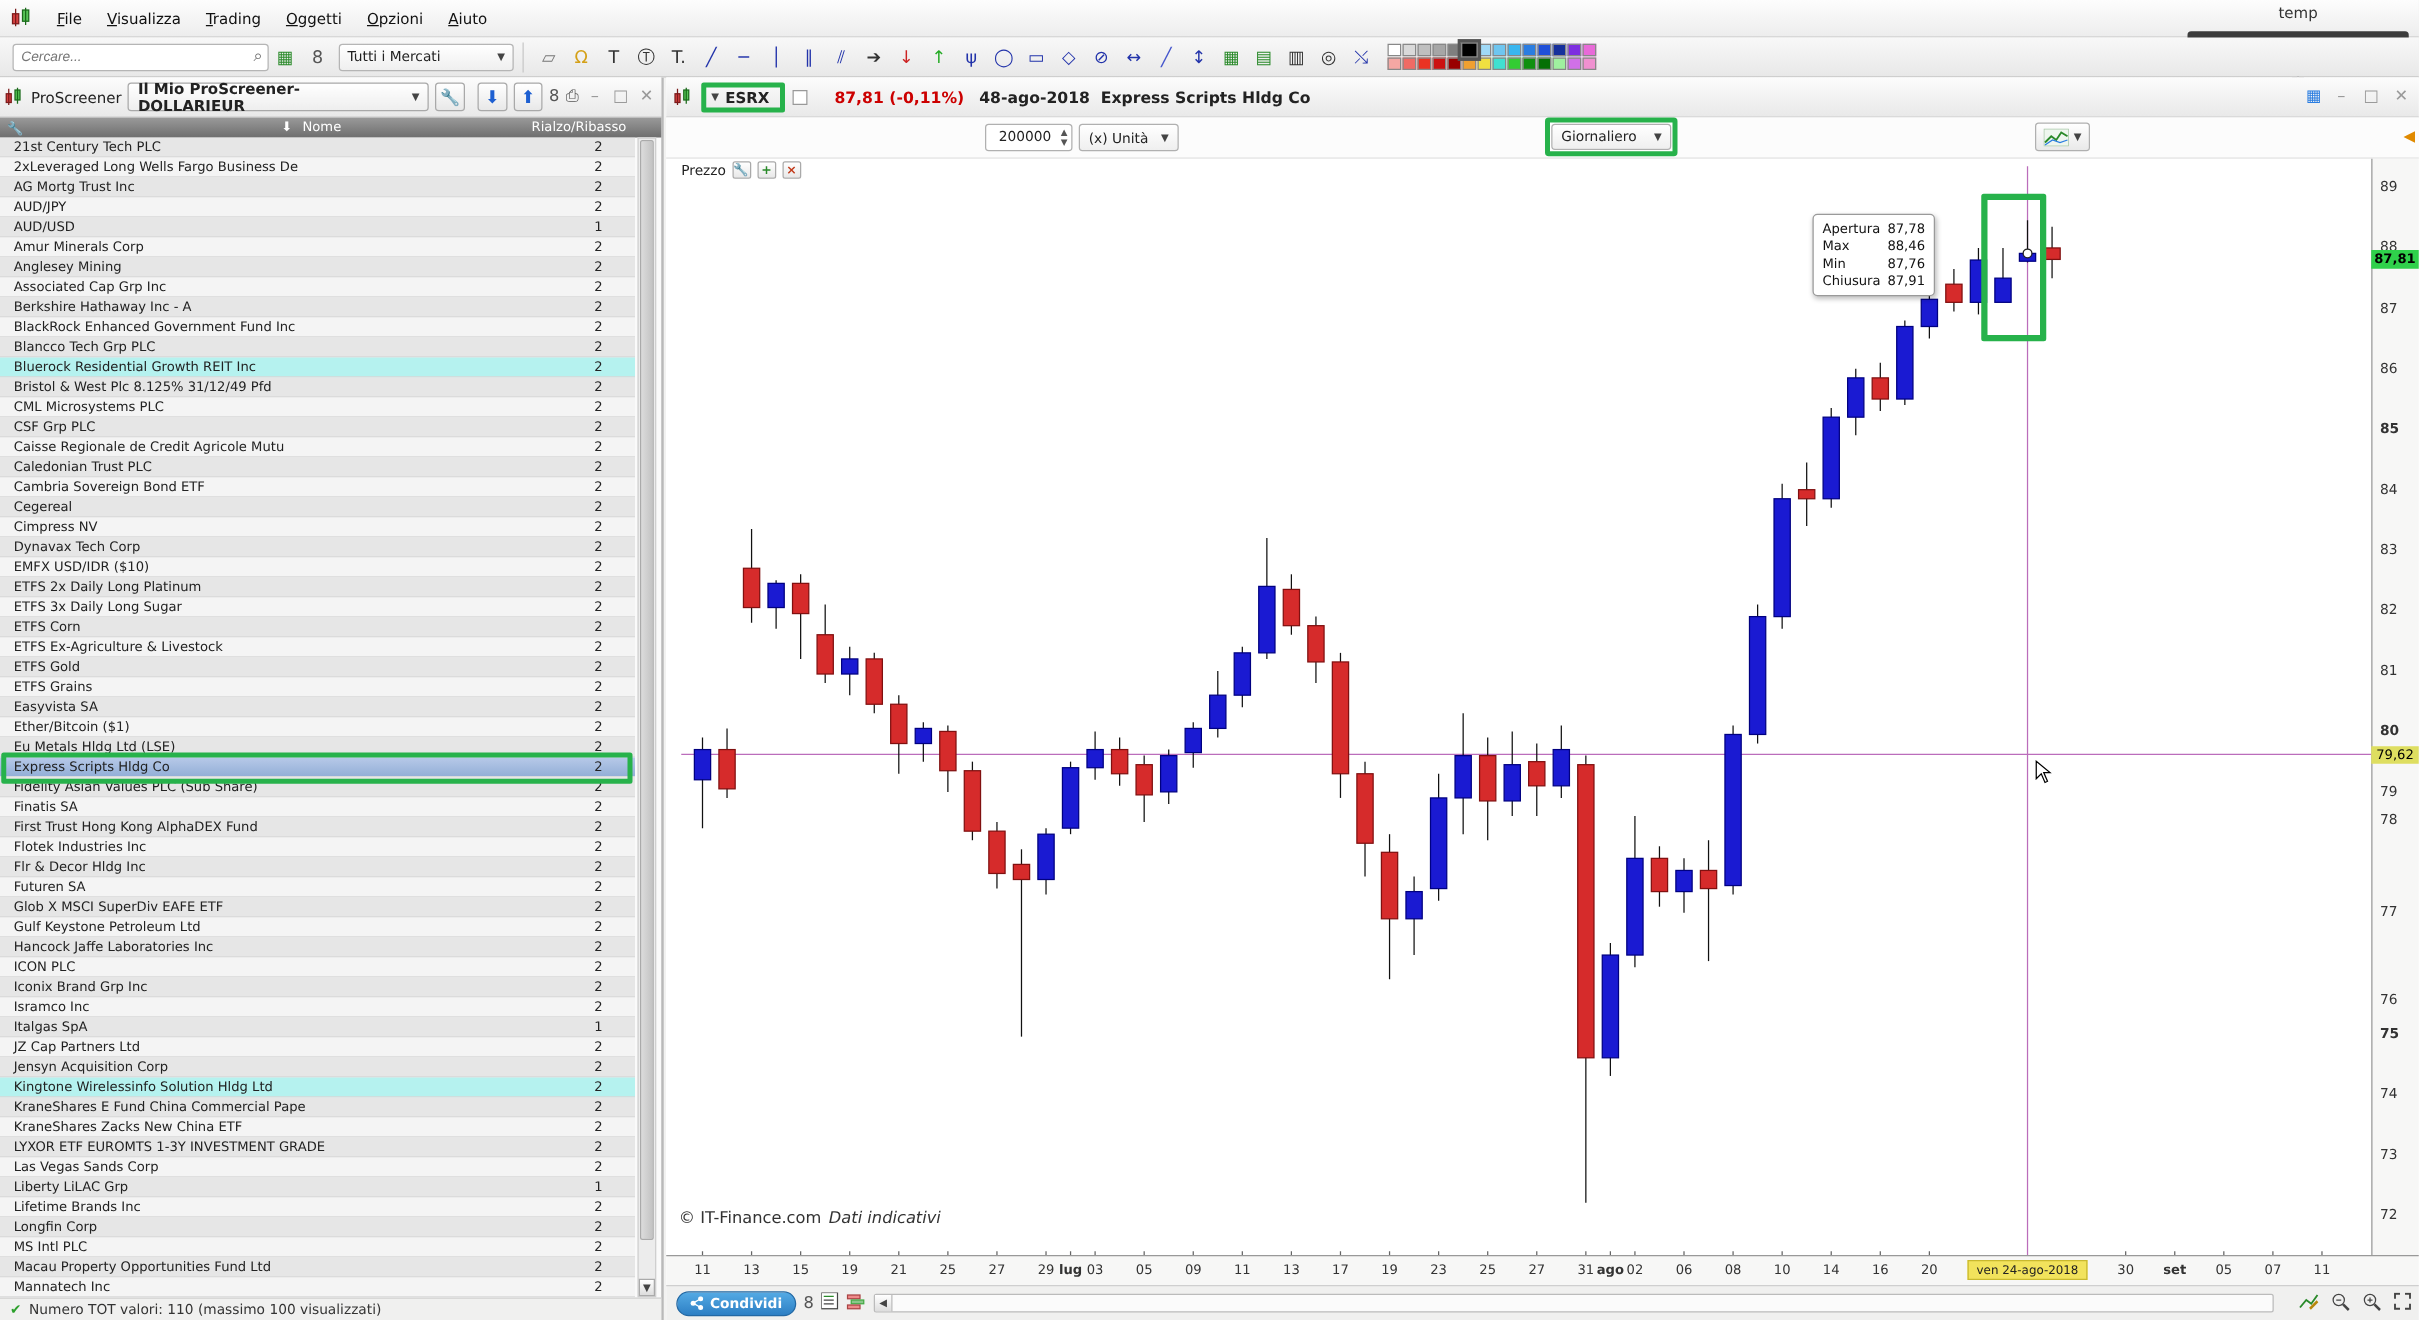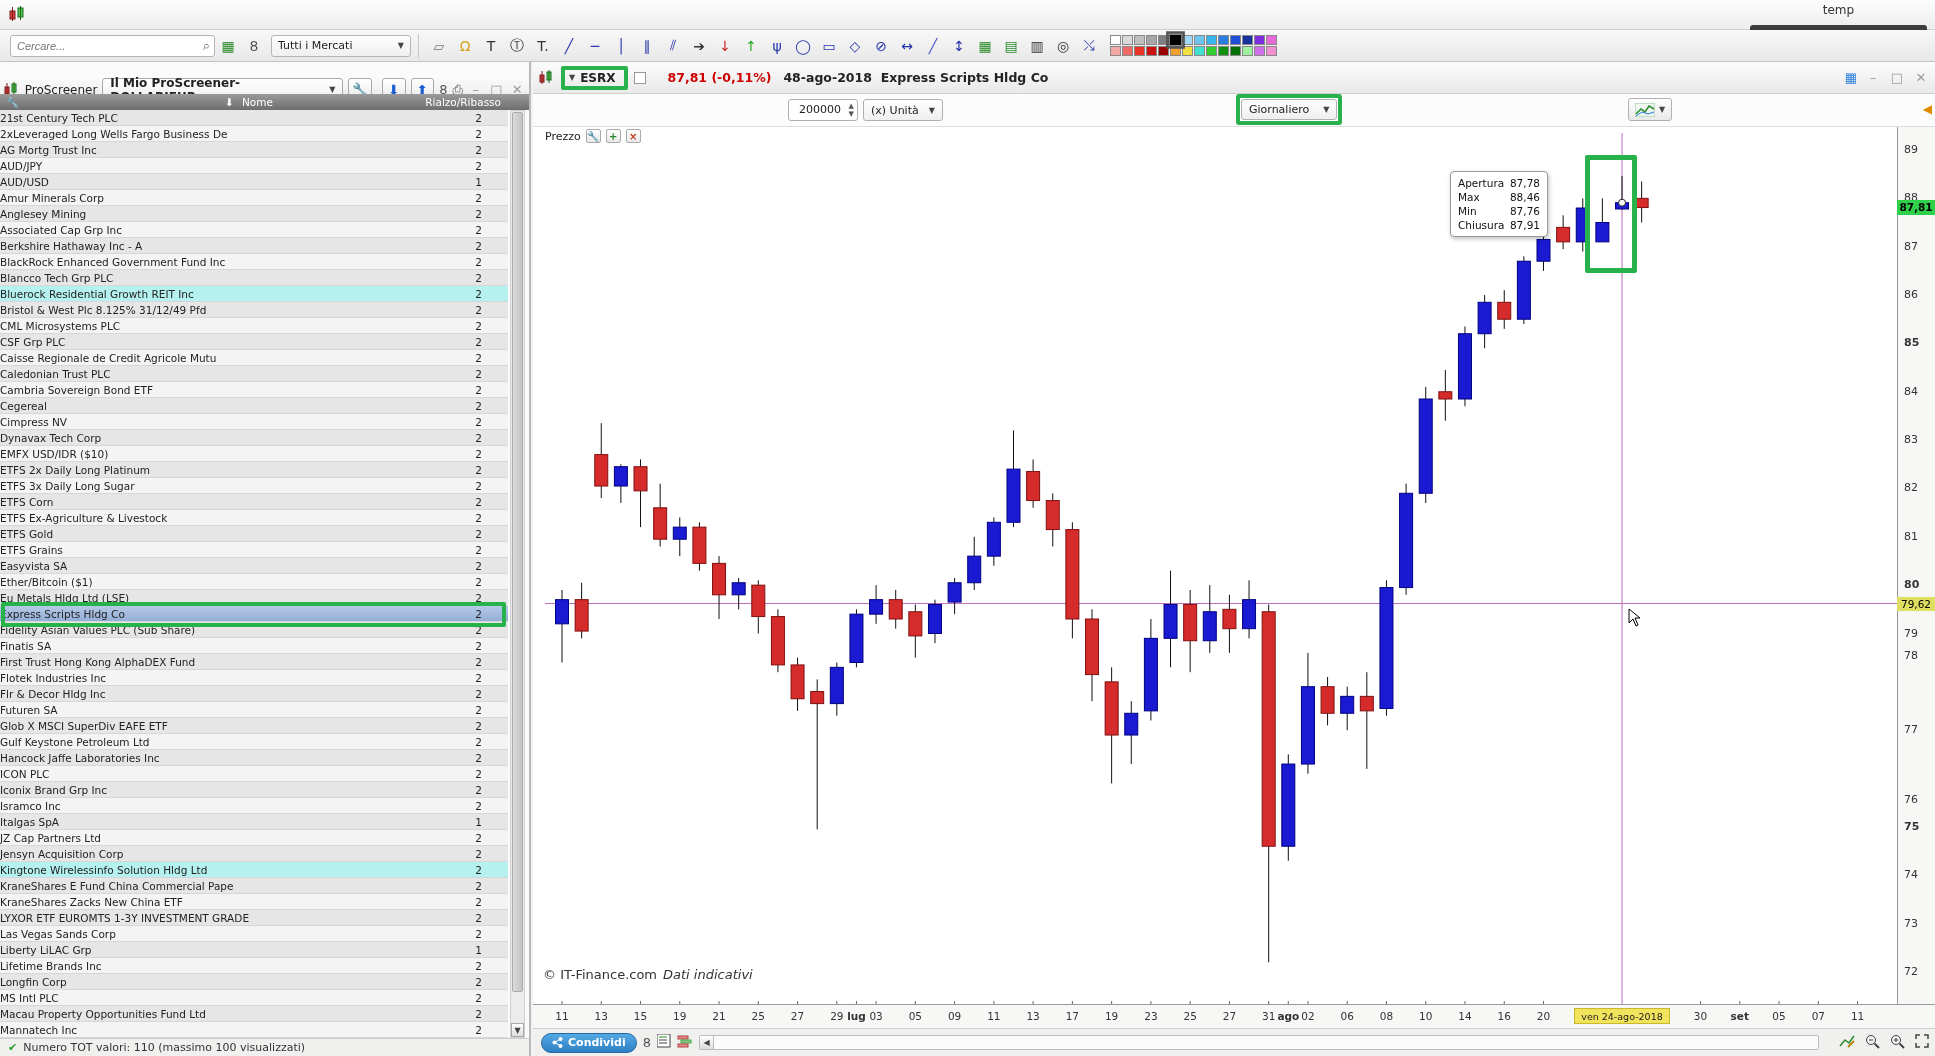--- a/index.html
+++ b/index.html
@@ -27,27 +27,27 @@
   .vsep { width:1px; height:24px; background:#c8c8c8; margin:0 7px; }
   #palette { display:flex; flex-direction:column; gap:1px; margin-left:8px; }
   .prow { display:flex; gap:1px; }
   .swatch { width:11px; height:10px; border:1px solid #888; }
   .swatch.sel { outline:2px solid #555; transform:scale(1.25); z-index:3; }
   #tb2-right { position:absolute; right:10px; top:34px; display:flex; gap:6px; }
   .green-btn { background:linear-gradient(#cdeaa5,#9fd35f); border:1px solid #79a845; border-radius:3px; height:24px; padding:0 9px; display:flex; align-items:center; gap:5px; font-size:12px; font-weight:bold; color:#204a10; }
 
   
   #screener { position:absolute; left:0; top:62px; width:531px; height:994px; background:#fafafa; border-right:2px solid #b9b9b9; }
-  #scr-header { position:absolute; left:0; top:12px; width:100%; height:32px; background:linear-gradient(#fcfcfc,#e9e9e9); border-bottom:1px solid #cfcfcf; display:flex; align-items:center; padding:0 4px; gap:5px; }
+  #scr-header { position:absolute; left:0; top:0; width:100%; height:32px; background:linear-gradient(#fcfcfc,#e9e9e9); border-bottom:1px solid #cfcfcf; display:flex; align-items:center; padding:0 4px; gap:5px; }
   #scr-title { font-size:12px; color:#222; }
   #scr-select { height:23px; border:1px solid #a9a9a9; border-radius:3px; background:linear-gradient(#fff,#eee); display:flex; align-items:center; gap:8px; padding:0 7px; font-weight:bold; font-size:12px; }
   .small-btn { width:24px; height:23px; border:1px solid #a9a9a9; border-radius:3px; background:linear-gradient(#fff,#e8e8e8); display:flex; align-items:center; justify-content:center; font-size:13px; }
   #scr-colhead { position:absolute; left:0; top:32px; width:100%; height:16px; background:linear-gradient(#9a9a9a,#6e6e6e); color:#fff; font-size:10.5px; display:flex; align-items:center; }
   #scr-list { position:absolute; left:0; top:48px; width:508px; height:928px; overflow:hidden; }
-  .srow { position:absolute; left:0; width:508px; height:16px; line-height:16px; font-size:10.5px; color:#222; border-bottom:1px solid #d7d7d7; padding-left:0; white-space:nowrap; }
+  .srow { position:absolute; left:0; width:508px; height:16px; line-height:16px; font-size:10.5px; color:#222; border-bottom:1px solid #d7d7d7; padding-left:11px; white-space:nowrap; }
   .srow .val { position:absolute; right:26px; top:0; }
   .srow.even { background:#e6e6e6; } .srow.odd { background:#f4f4f4; }
   .srow.cyan { background:#b5f2ef; }
   .srow.sel { background:linear-gradient(#b7c9e8,#93afd7); }
   #scr-scroll { position:absolute; right:4px; top:48px; width:15px; height:928px; background:#ececec; border:1px solid #cfcfcf; }
   #scr-scroll .thumb { position:absolute; left:1px; top:1px; width:11px; height:880px; background:linear-gradient(90deg,#dcdcdc,#c3c3c3); border:1px solid #aaa; border-radius:2px; }
   #scr-scroll .sbtn { position:absolute; left:0; bottom:0; width:13px; height:14px; background:linear-gradient(#fff,#ddd); border:1px solid #aaa; font-size:8px; text-align:center; line-height:13px; color:#444; }
   #scr-footer { position:absolute; left:0; bottom:0; width:100%; height:18px; background:#f0f0ef; border-top:1px solid #cfcfcf; display:flex; align-items:center; gap:6px; padding-left:8px; font-size:11px; color:#333; }
   #sel-green-box { position:absolute; left:1px; top:540px; width:505px; height:25px; border:4px solid #27b24b; border-radius:2px; pointer-events:none; z-index:5; }
 
@@ -103,20 +103,21 @@
 
   <div id="titlebar">
     <span style="display:inline-block;margin:6px 6px 0 8px;">
       <svg width="18" height="16">
           <rect x="2" y="5" width="5" height="8" fill="#d64040" stroke="#7a1a1a"></rect>
           <line x1="4.5" y1="1" x2="4.5" y2="15" stroke="#7a1a1a"></line>
           <rect x="10" y="2" width="5" height="9" fill="#57c657" stroke="#1a6a1a"></rect>
           <line x1="12.5" y1="0" x2="12.5" y2="14" stroke="#1a6a1a"></line>
         </svg>
     </span>
+    <nav id="menubar" style="display:inline-block;vertical-align:top;"><span class="menu-item">File</span><span class="menu-item">Visualizza</span><span class="menu-item">Trading</span><span class="menu-item">Oggetti</span><span class="menu-item">Opzioni</span><span class="menu-item">Aiuto</span></nav>
     <div id="tb-right">
       <span id="temp-label">temp</span>
       <span id="brand-badge"><span class="b1">ProRealTime</span><span class="b2">Premium</span></span>
       <span class="winctl">✛</span>
       <span class="winctl">—</span>
       <span class="winctl">✕</span>
     </div>
   </div>
 
   <div id="toolbar">

